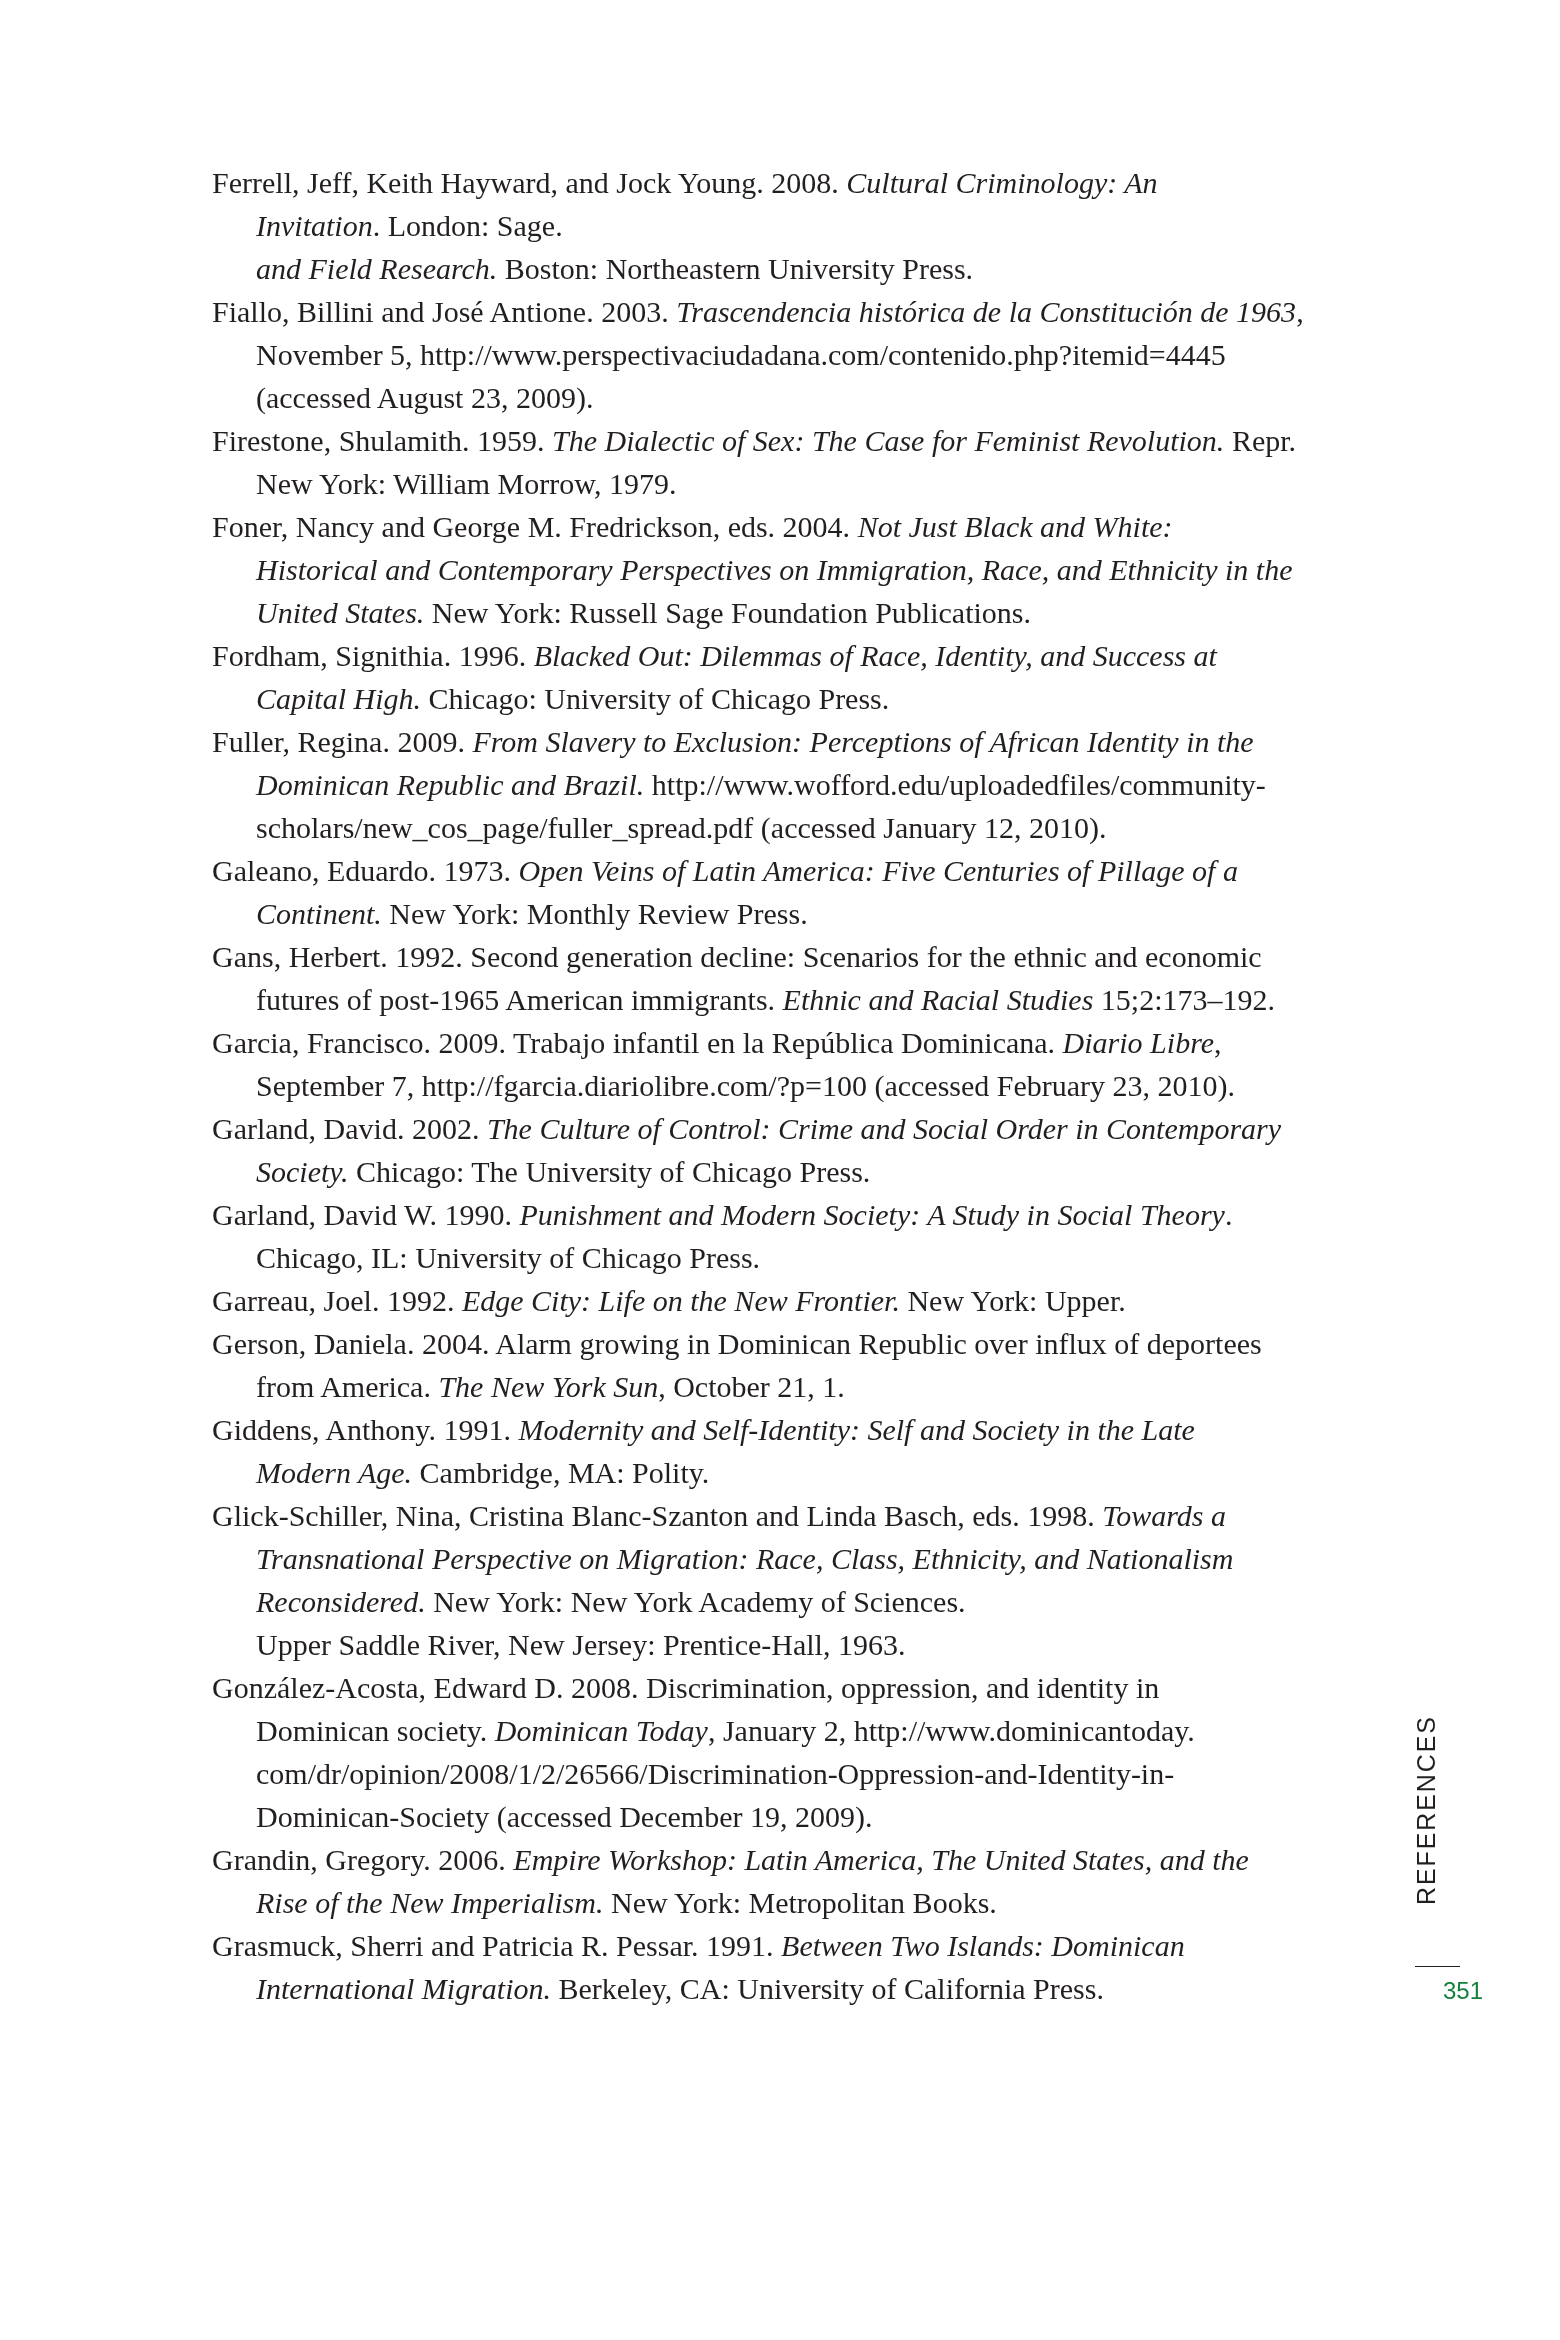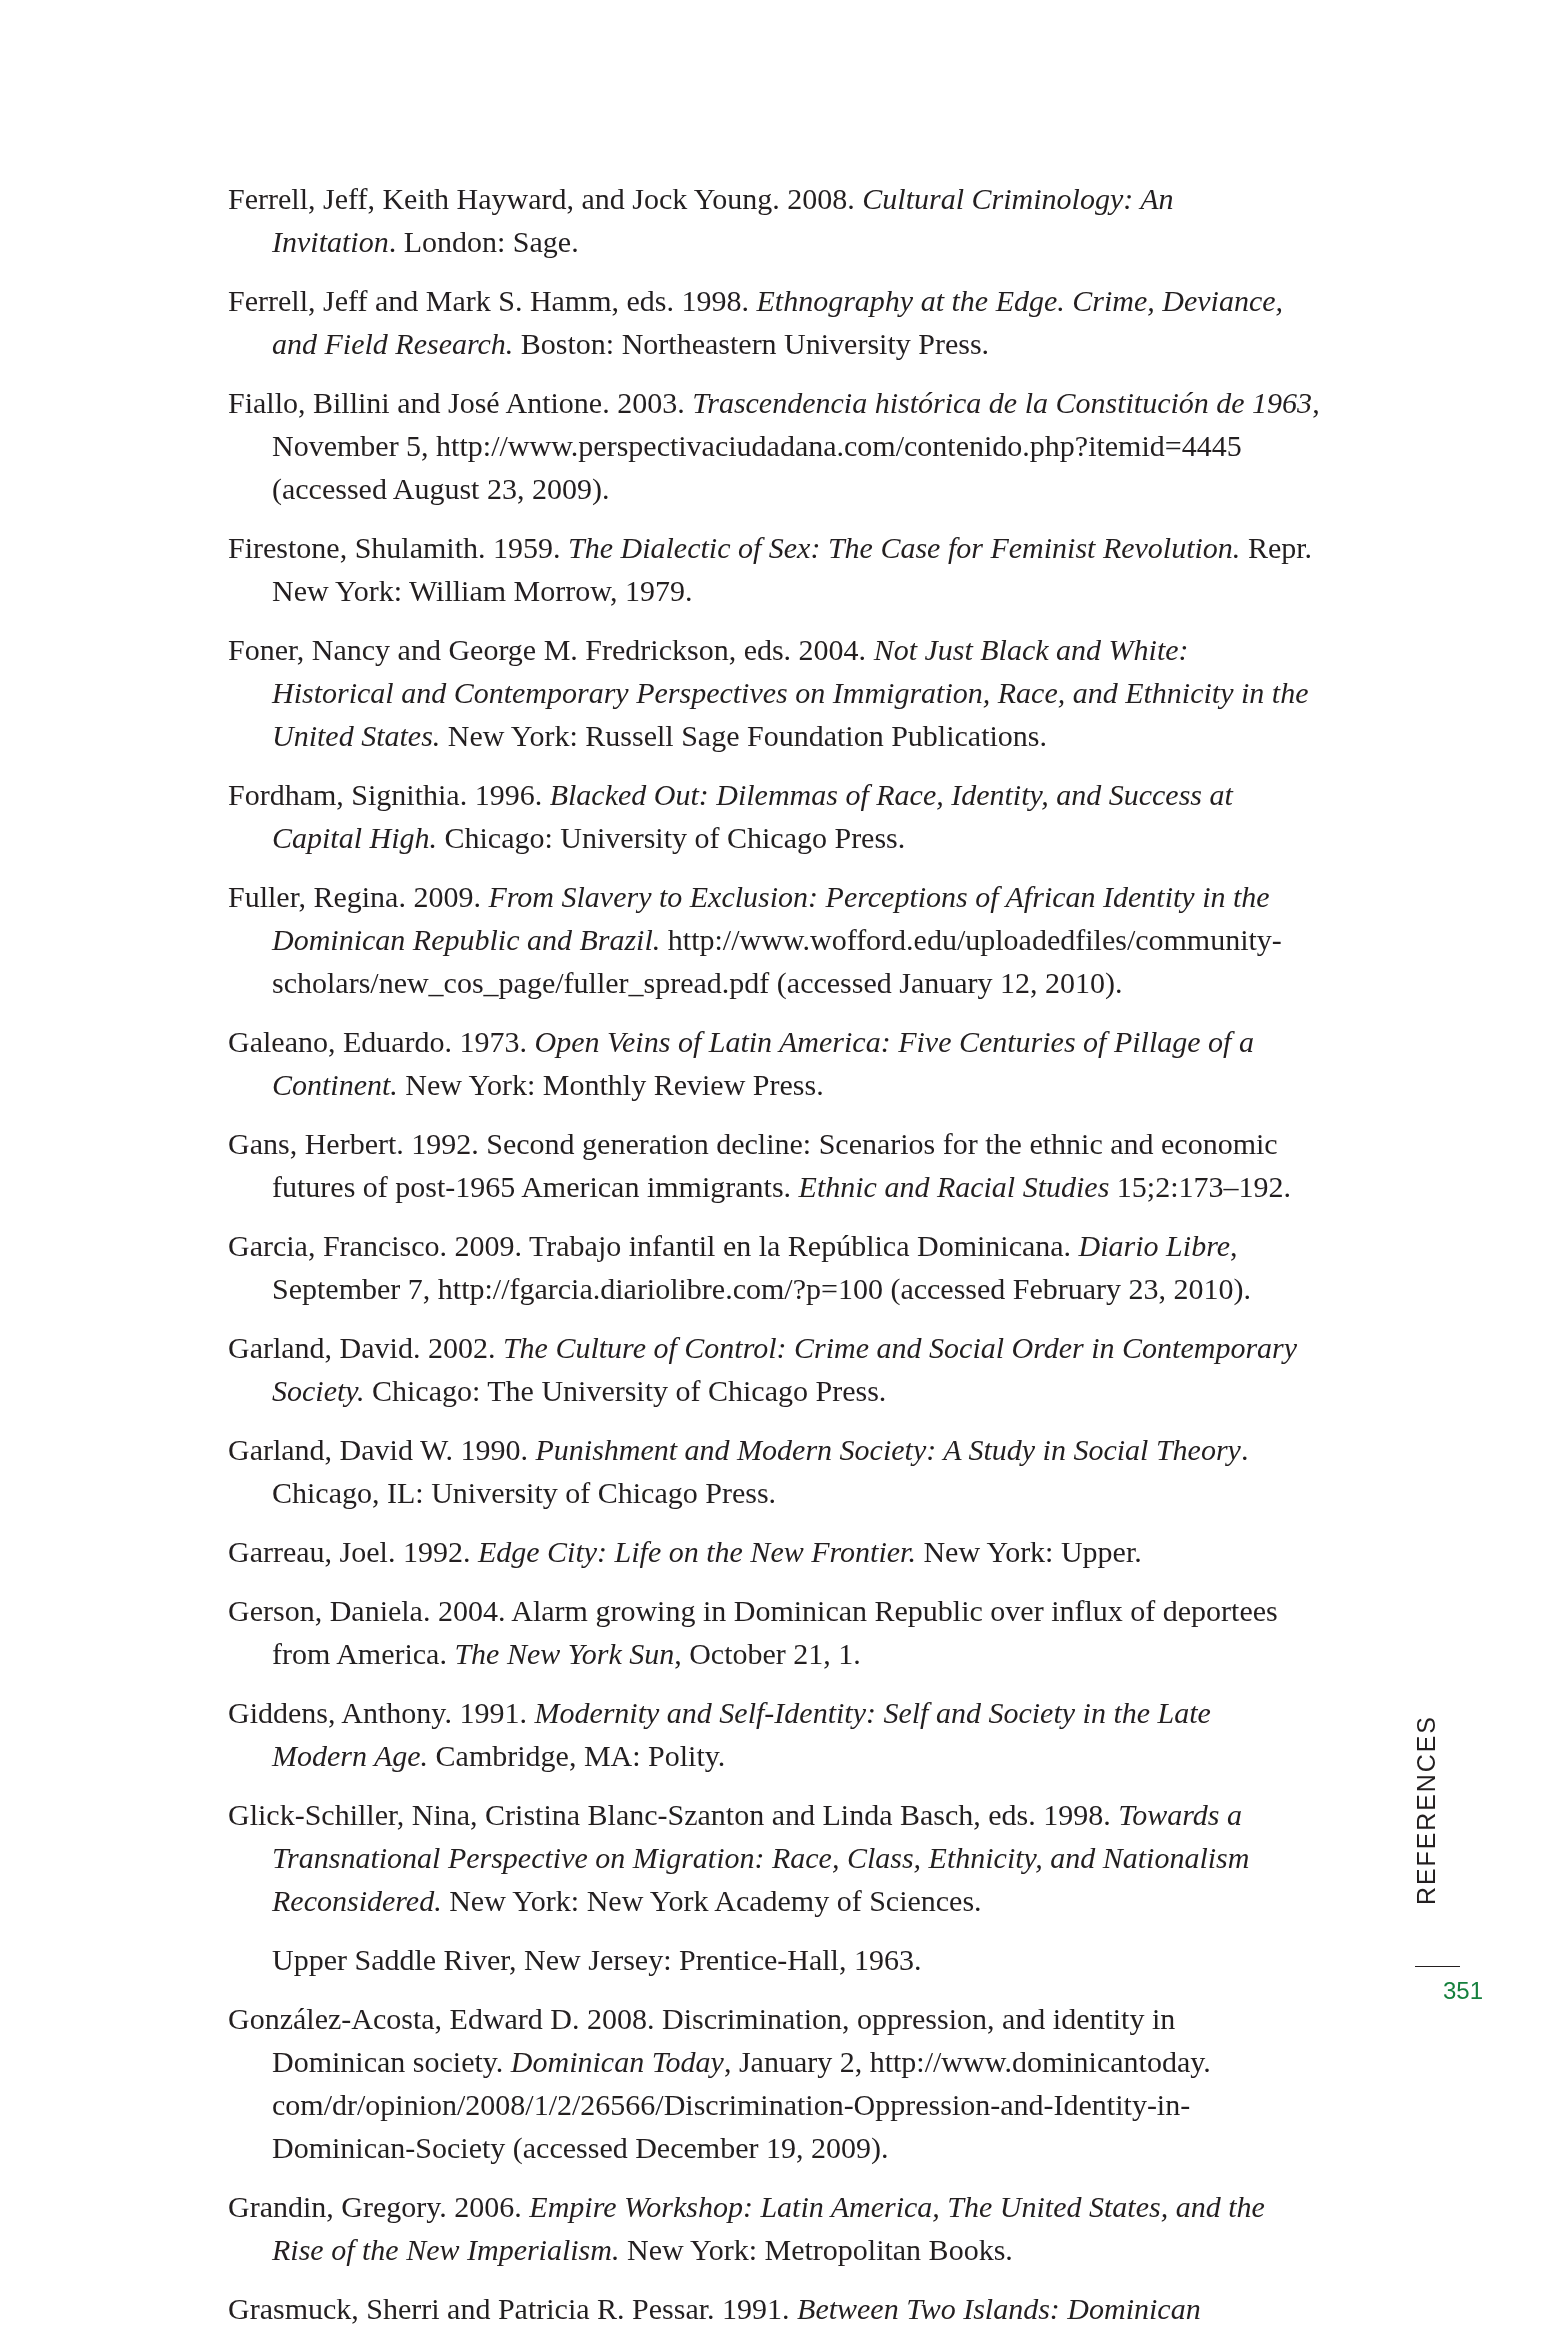--- a/index.html
+++ b/index.html
@@ -2,21 +2,21 @@
 <html><head>
 <meta charset="utf-8">
 <style>
   html, body { margin: 0; padding: 0; background: #ffffff; }
   body { width: 1561px; height: 2341px; position: relative; overflow: hidden; }
   .refs {
     position: absolute; left: 212px; top: 161px; width: 1147px;
     font-family: "Liberation Serif", "DejaVu Serif", serif;
     font-size: 30px; line-height: 43px; color: #231f20;
   }
-  .entry { margin: 16px; }
+  .entry { margin: 0; }
   .line { display: block; white-space: nowrap; }
   .line.cont { padding-left: 44px; }
   i { font-style: italic; }
   .side-label {
     position: absolute; left: 1415px; top: 1718px; width: 23px; height: 185px;
     font-family: "Liberation Sans", "DejaVu Sans", sans-serif; font-size: 25px;
     letter-spacing: 1.9px; color: #231f20;
     writing-mode: vertical-rl; transform: rotate(180deg);
     display: flex; align-items: center; justify-content: center;
   }
@@ -28,21 +28,20 @@
 </style>
 </head>
 <body>
 
 <div class="refs" id="refs">
     <div class="entry">
       <span class="line"><span>Ferrell, Jeff, Keith Hayward, and Jock Young. 2008. </span><i>Cultural Criminology: An</i></span>
       <span class="line cont"><i>Invitation</i><span>. London: Sage.</span></span>
     </div>
     <div class="entry">
-      <span class="line"><span>Ferrell, Jeff and Mark S. Hamm, eds. 1998. </span><i>Ethnography at the Edge. Crime, Deviance,</i></span>
       <span class="line cont"><i>and Field Research.</i><span> Boston: Northeastern University Press.</span></span>
     </div>
     <div class="entry">
       <span class="line"><span>Fiallo, Billini and José Antione. 2003. </span><i>Trascendencia histórica de la Constitución de 1963</i><span>,</span></span>
       <span class="line cont"><span>November 5, http://www.perspectivaciudadana.com/contenido.php?itemid=4445</span></span>
       <span class="line cont"><span>(accessed August 23, 2009).</span></span>
     </div>
     <div class="entry">
       <span class="line"><span>Firestone, Shulamith. 1959. </span><i>The Dialectic of Sex: The Case for Feminist Revolution.</i><span> Repr.</span></span>
       <span class="line cont"><span>New York: William Morrow, 1979.</span></span>

